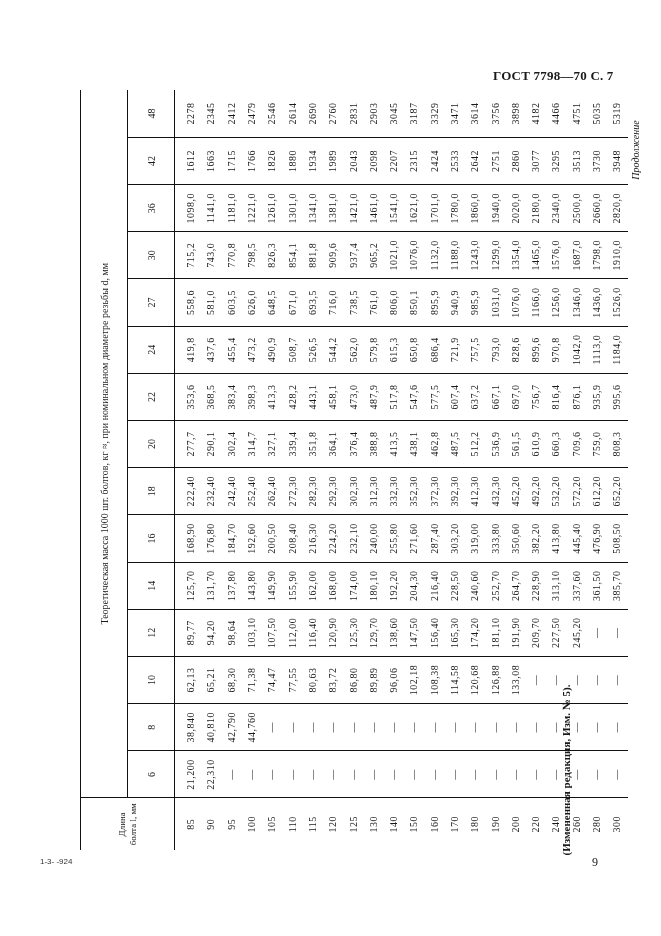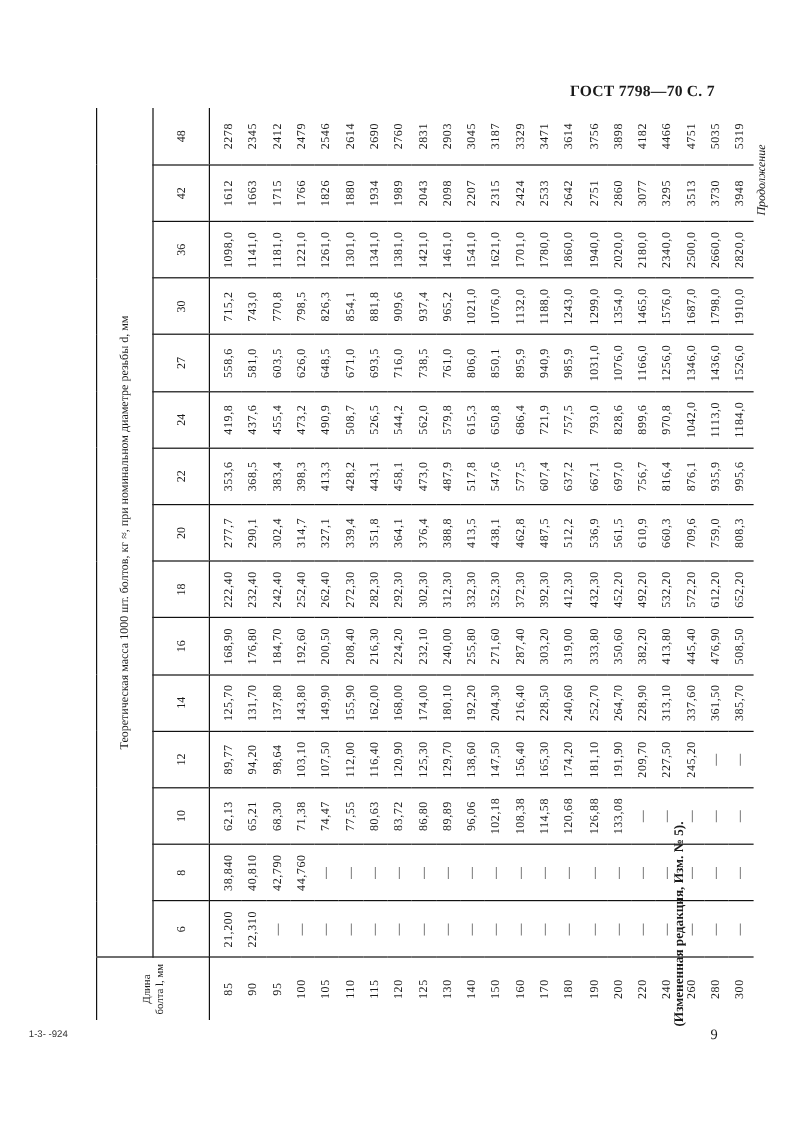--- a/index.html
+++ b/index.html
@@ -1,20 +1,20 @@
 <!DOCTYPE html>
 <html><head>
 <meta charset="utf-8">
 <style>
   html, body { margin: 0; padding: 0; background: #ffffff; }
   body { width: 661px; height: 936px; position: relative; overflow: hidden;
          font-family: "Liberation Serif", "DejaVu Serif", serif; color: #1a1a1a; }
-  .hdr { position: absolute; left: 475px; top: 68px; font-size: 13px; font-weight: bold; letter-spacing: 0.2px; }
+  .hdr { position: absolute; left: 493px; top: 68px; font-size: 13px; font-weight: bold; letter-spacing: 0.2px; }
   .pgnum { position: absolute; left: 592px; top: 855px; font-size: 12px; }
-  .footcode { position: absolute; left: 24px; top: 857px; font-size: 8px; font-family: "Liberation Sans", sans-serif; color:#333; }
+  .footcode { position: absolute; left: 40px; top: 857px; font-size: 8px; font-family: "Liberation Sans", sans-serif; color:#333; }
   .cont { position: absolute; left: 635px; top: 150px; transform: translate(-50%, -50%) rotate(-90deg);
           font-style: italic; font-size: 10px; white-space: nowrap; }
   .note { position: absolute; left: 566px; top: 770px; transform: translate(-50%, -50%) rotate(-90deg);
           font-weight: bold; font-size: 11px; white-space: nowrap; }
   
   .tblwrap { position: absolute; left: 80px; top: 90px; width: 520px; height: 760px; }
   .tblrot { position: absolute; left: 0; top: 760px; width: 760px; height: 520px;
             transform-origin: 0 0; transform: rotate(-90deg); }
   table.data { border-collapse: collapse; width: 760px; font-size: 10px; table-layout: fixed; }
   table.data th, table.data td { text-align: center; font-weight: normal; padding: 0; }

